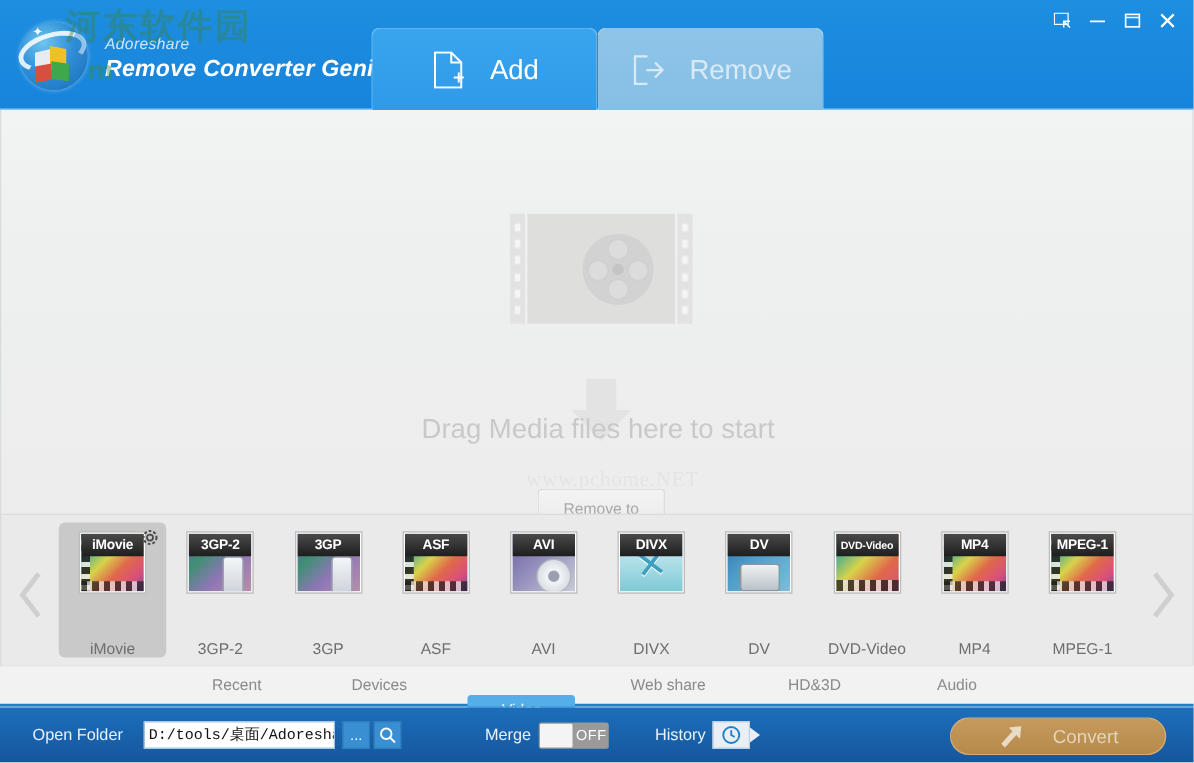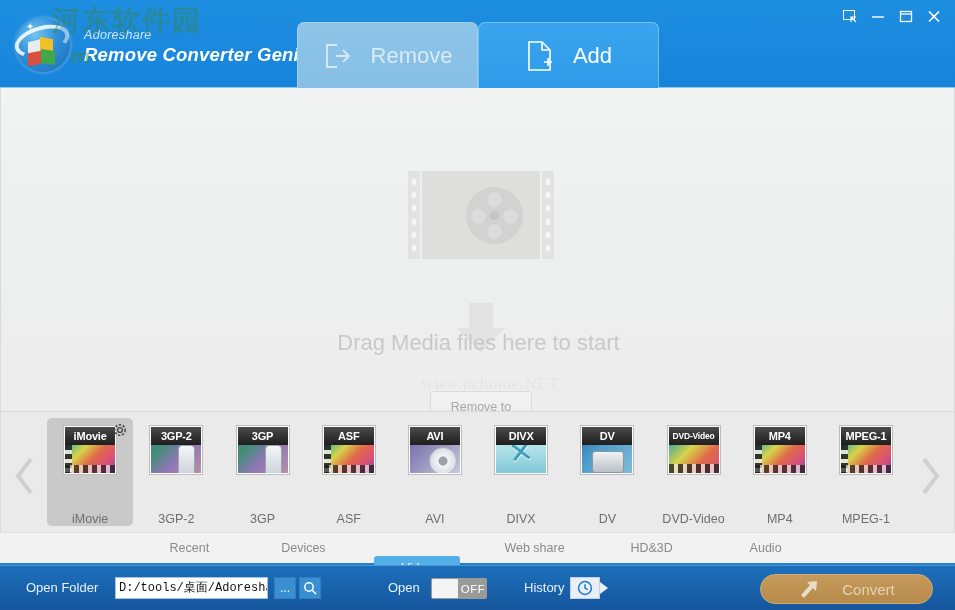--- a/index.html
+++ b/index.html
@@ -447,39 +447,39 @@
           </svg>
       </div>
       <div class="winbtn">
         <svg width="14" height="13" viewBox="0 0 14 13">
             <path d="M2 1.5 L12 11.5 M12 1.5 L2 11.5" stroke="#fff" stroke-width="1.7" fill="none"></path>
           </svg>
       </div>
     </div>
 
     <div class="toptabs">
-      <div class="toptab disabled">
-        <span class="ticon">
-          <svg width="28" height="26" viewBox="0 0 28 26">
-            <path d="M13 2 h-10 v22 h10" fill="none" stroke="#d9eaf6" stroke-width="1.8"></path>
-            <path d="M12 13 h13 M19 7 l6 6 l-6 6" fill="none" stroke="#d9eaf6" stroke-width="1.8"></path>
-          </svg>
-        </span>
-        <span>Remove</span>
-      </div>
       <div class="toptab active">
         <span class="ticon">
           <svg width="26" height="30" viewBox="0 0 26 30">
             <path d="M2 1 h13 l8 8 v20 h-21 z" fill="none" stroke="#ffffff" stroke-width="1.6"></path>
             <path d="M15 1 v8 h8" fill="none" stroke="#ffffff" stroke-width="1.6"></path>
             <path d="M17 21 h8 M21 17 v8" stroke="#ffffff" stroke-width="1.6"></path>
           </svg>
         </span>
         <span>Add</span>
       </div>
+      <div class="toptab disabled">
+        <span class="ticon">
+          <svg width="28" height="26" viewBox="0 0 28 26">
+            <path d="M13 2 h-10 v22 h10" fill="none" stroke="#d9eaf6" stroke-width="1.8"></path>
+            <path d="M12 13 h13 M19 7 l6 6 l-6 6" fill="none" stroke="#d9eaf6" stroke-width="1.8"></path>
+          </svg>
+        </span>
+        <span>Remove</span>
+      </div>
     </div>
 
     <div class="watermark-cn2">m</div>
   </div>
 
   <div class="main">
 
     <div class="film">
       <div class="screen">
         <div class="reel">
@@ -625,21 +625,21 @@
     <div class="of-label">Open Folder</div>
     <div class="path-field">D:/tools/桌面/Adoreshare</div>
     <div class="sqbtn dots">...</div>
     <div class="sqbtn search">
       <svg width="14" height="14" viewBox="0 0 14 14">
           <circle cx="6" cy="6" r="4.2" fill="none" stroke="#fff" stroke-width="1.5"></circle>
           <line x1="9.2" y1="9.2" x2="13" y2="13" stroke="#fff" stroke-width="1.6"></line>
         </svg>
     </div>
 
-    <div class="merge-label">Open</div>
+    <div class="merge-label">Merge</div>
     <div class="toggle">
       <div class="knob"></div>
       <div class="state">OFF</div>
     </div>
 
     <div class="hist-label">History</div>
     <div class="hist-btn">
       <svg width="16" height="16" viewBox="0 0 16 16">
           <circle cx="8" cy="8" r="6.4" fill="none" stroke="#1f7fc8" stroke-width="1.5"></circle>
           <path d="M8 4.2 V8 L10.7 9.6" fill="none" stroke="#1f7fc8" stroke-width="1.5"></path>

